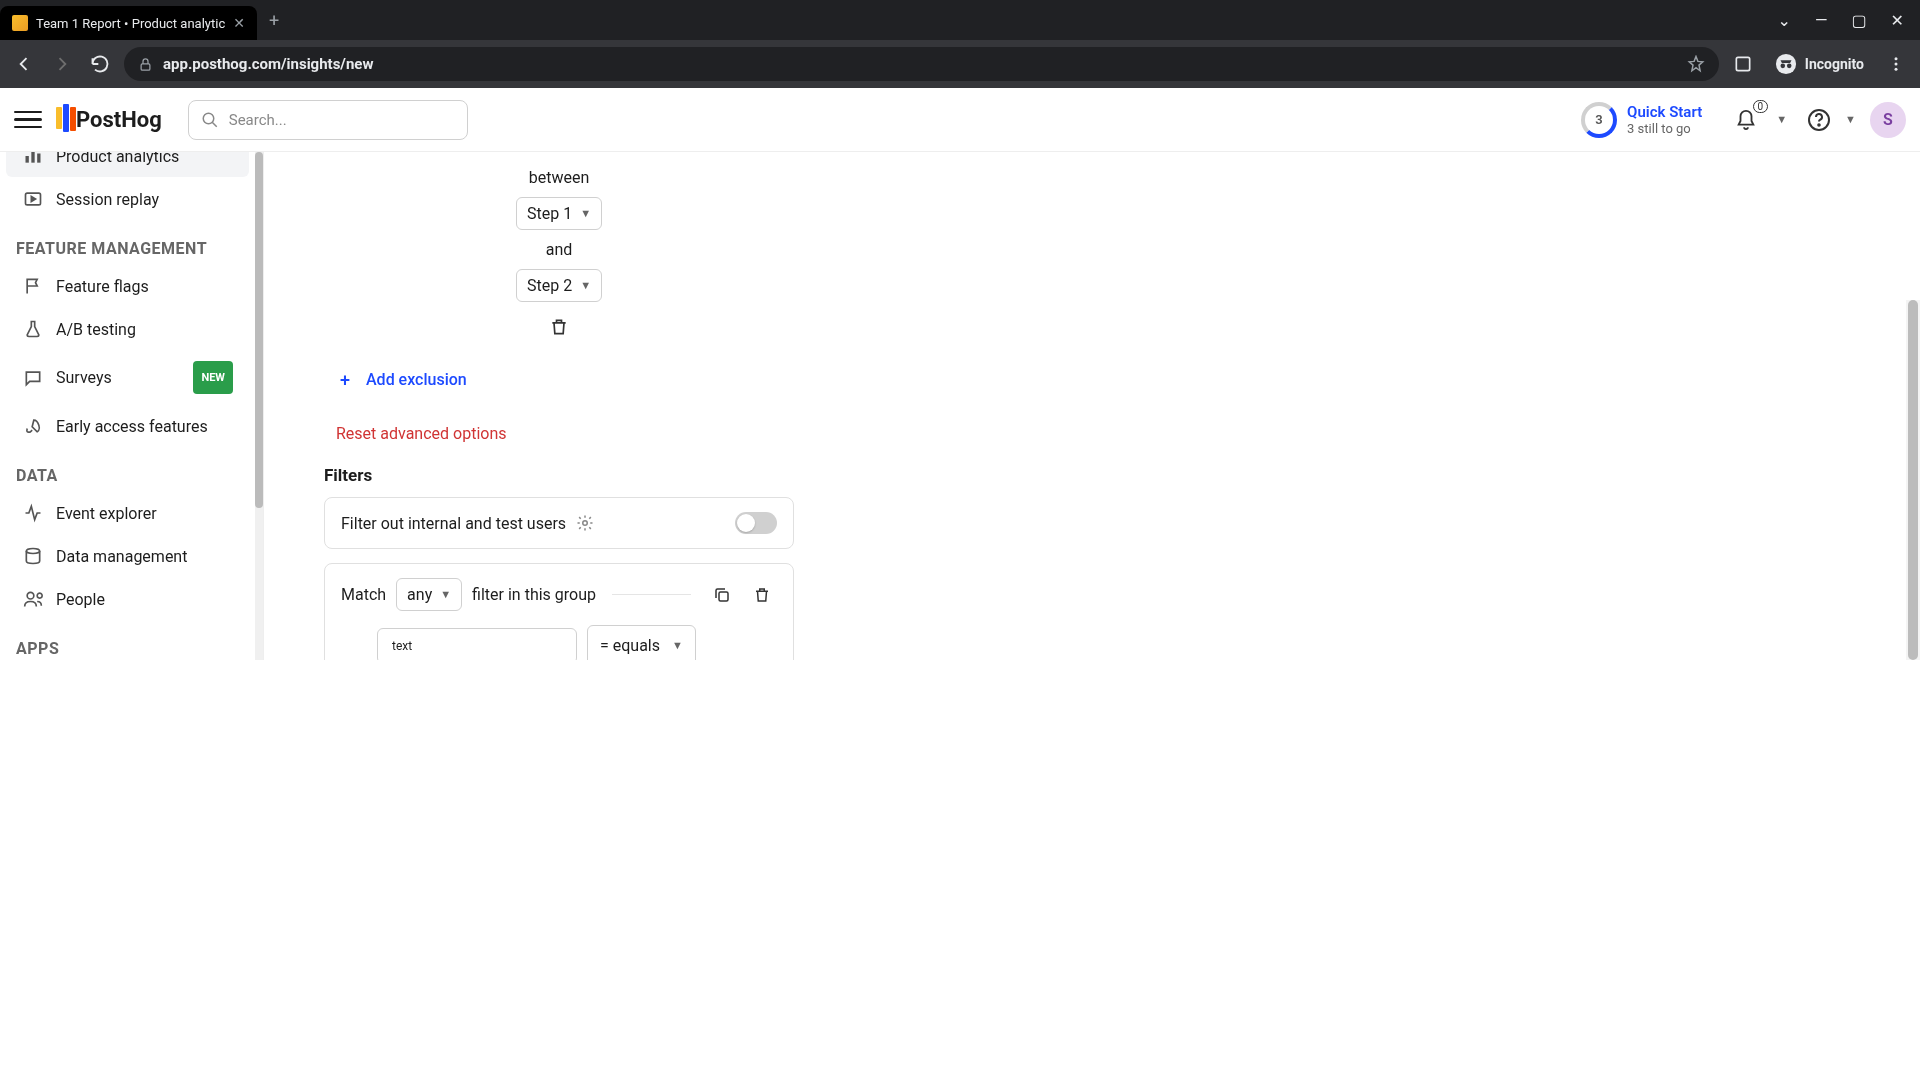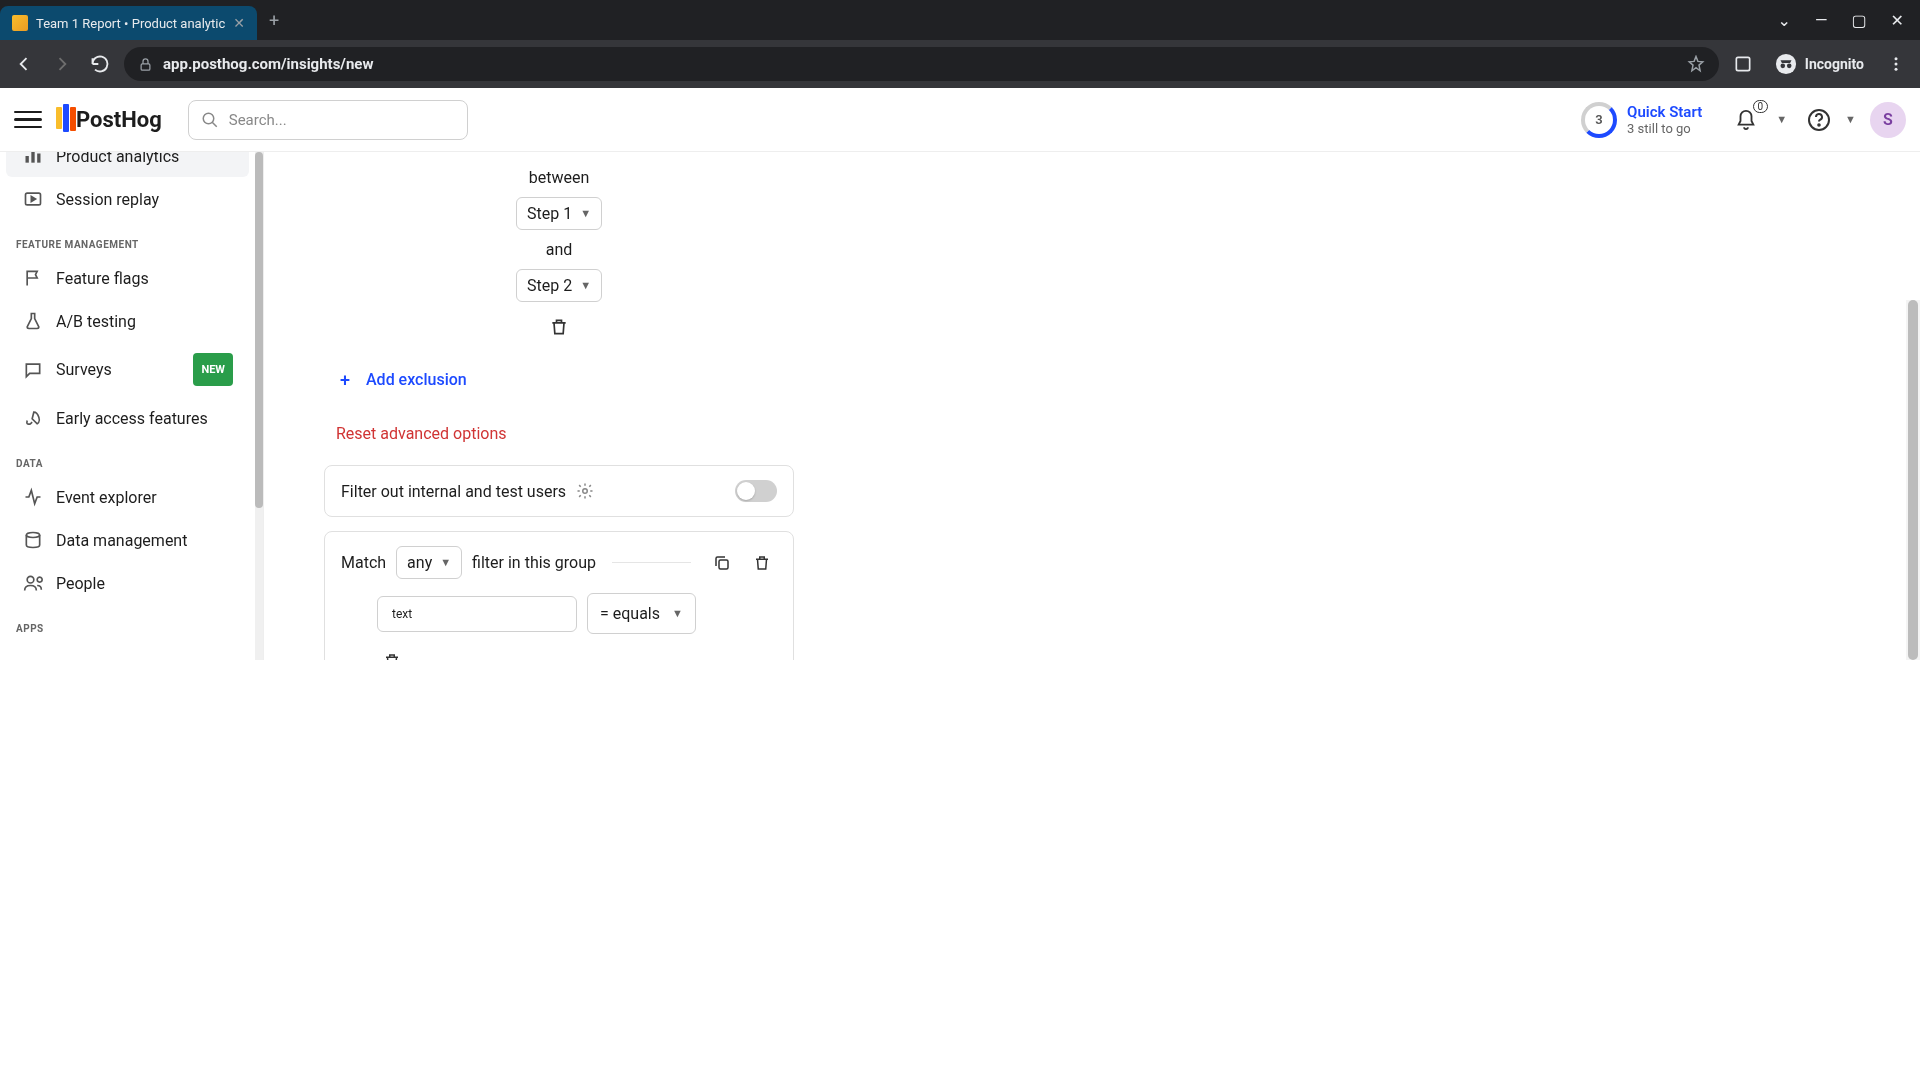--- a/index.html
+++ b/index.html
@@ -1,20 +1,20 @@
 <!DOCTYPE html>
 <html><head>
 <meta charset="utf-8">
 <style>
 * { box-sizing: border-box; margin: 0; padding: 0; }
 body { font-family: -apple-system, BlinkMacSystemFont, "Segoe UI", Roboto, sans-serif; background: #fff; color: #1d1d1d; overflow: hidden; }
 
 
 .browser-chrome { background: #202124; height: 40px; display: flex; align-items: stretch; }
-.tab { background: #0c4a6e; display: flex; align-items: center; padding: 0 12px; gap: 8px; border-radius: 8px 8px 0 0; margin-top: 6px; max-width: 260px; color: #e8eaed; font-size: 13px; }
+.tab { background: #000000; display: flex; align-items: center; padding: 0 12px; gap: 8px; border-radius: 8px 8px 0 0; margin-top: 6px; max-width: 260px; color: #e8eaed; font-size: 13px; }
 .tab .favicon { width: 16px; height: 16px; background: linear-gradient(135deg, #f9bd2b, #eb9c24); border-radius: 2px; }
 .tab-title { white-space: nowrap; overflow: hidden; text-overflow: ellipsis; flex: 1; }
 .tab-close { color: #9aa0a6; cursor: pointer; font-size: 14px; }
 .new-tab { color: #9aa0a6; display: flex; align-items: center; padding: 0 12px; font-size: 18px; }
 .chrome-spacer { flex: 1; }
 .window-controls { display: flex; align-items: center; gap: 24px; padding: 0 16px; color: #e8eaed; }
 
 .toolbar { background: #35363a; height: 48px; display: flex; align-items: center; padding: 0 10px; gap: 10px; font-weight: bold; }
 .nav-btn { color: #e8eaed; width: 28px; height: 28px; display: flex; align-items: center; justify-content: center; cursor: pointer; border-radius: 50%; }
 .nav-btn.disabled { color: #6e6e6e; }
@@ -44,21 +44,21 @@
 .bell-badge { position: absolute; top: -2px; right: -4px; background: #fff; border: 1.5px solid #333; border-radius: 10px; font-size: 10px; padding: 0 4px; }
 .avatar { width: 36px; height: 36px; border-radius: 50%; background: #e8d5f0; color: #7a3fa0; display: flex; align-items: center; justify-content: center; font-weight: 600; }
 
 
 .app-body { display: flex; height: calc(660px - 40px - 48px - 64px); }
 .sidebar { width: 264px; border-right: 1px solid #eee; overflow: hidden; position: relative; }
 .sidebar-inner { position: absolute; top: -18px; left: 0; right: 8px; }
 .side-item { display: flex; align-items: center; gap: 12px; padding: 10px 16px; font-size: 16px; color: #1d1d1d; cursor: pointer; border-radius: 6px; margin: 1px 6px; }
 .side-item.active { background: #f3f4f6; }
 .side-icon { width: 22px; height: 22px; display: flex; align-items: center; justify-content: center; color: #555; flex-shrink: 0; }
-.side-section { font-size: 10px; font-weight: 700; letter-spacing: 0.5px; color: #666; padding: 18px 16px 6px; }
+.side-section { font-size: 16px; font-weight: 700; letter-spacing: 0.5px; color: #666; padding: 18px 16px 6px; }
 .new-badge { background: #2a9d4a; color: #fff; font-size: 11px; font-weight: 700; padding: 10px 8px; border-radius: 4px; margin-left: auto; }
 .side-scroll { position: absolute; right: 0; top: 0; bottom: 0; width: 8px; background: #f0f0f0; }
 .side-thumb { position: absolute; right: 0; width: 8px; background: #bbb; border-radius: 4px; }
 
 
 .main { flex: 1; overflow: hidden; position: relative; background: #fff; }
 .main-inner { position: absolute; left: 0; right: 0; top: 0; padding: 10px 0 0 0; }
 .panel { width: 470px; margin-left: 60px; }
 .row { display: flex; align-items: center; gap: 10px; font-size: 16px; flex-direction: column; }
 .step-row { margin: 6px 40px 18px; }
@@ -325,20 +325,21 @@
           </span>
         </div>
 
         <div class="link-btn">
           <span class="plus-box">+</span>
           <span>Add exclusion</span>
         </div>
 
         <div class="reset-link">Reset advanced options</div>
 
+        <div class="section-title">Filters</div>
 
         <div class="card">
           <span>Filter out internal and test users</span>
           <span class="gear">
             <svg width="18" height="18" viewBox="0 0 24 24" fill="none" stroke="#888" stroke-width="2">
                 <circle cx="12" cy="12" r="3"></circle>
                 <path d="M12 2v3M12 19v3M4.2 4.2l2.1 2.1M17.7 17.7l2.1 2.1M2 12h3M19 12h3M4.2 19.8l2.1-2.1M17.7 6.3l2.1-2.1"></path>
               </svg>
           </span>
           <div class="toggle">

